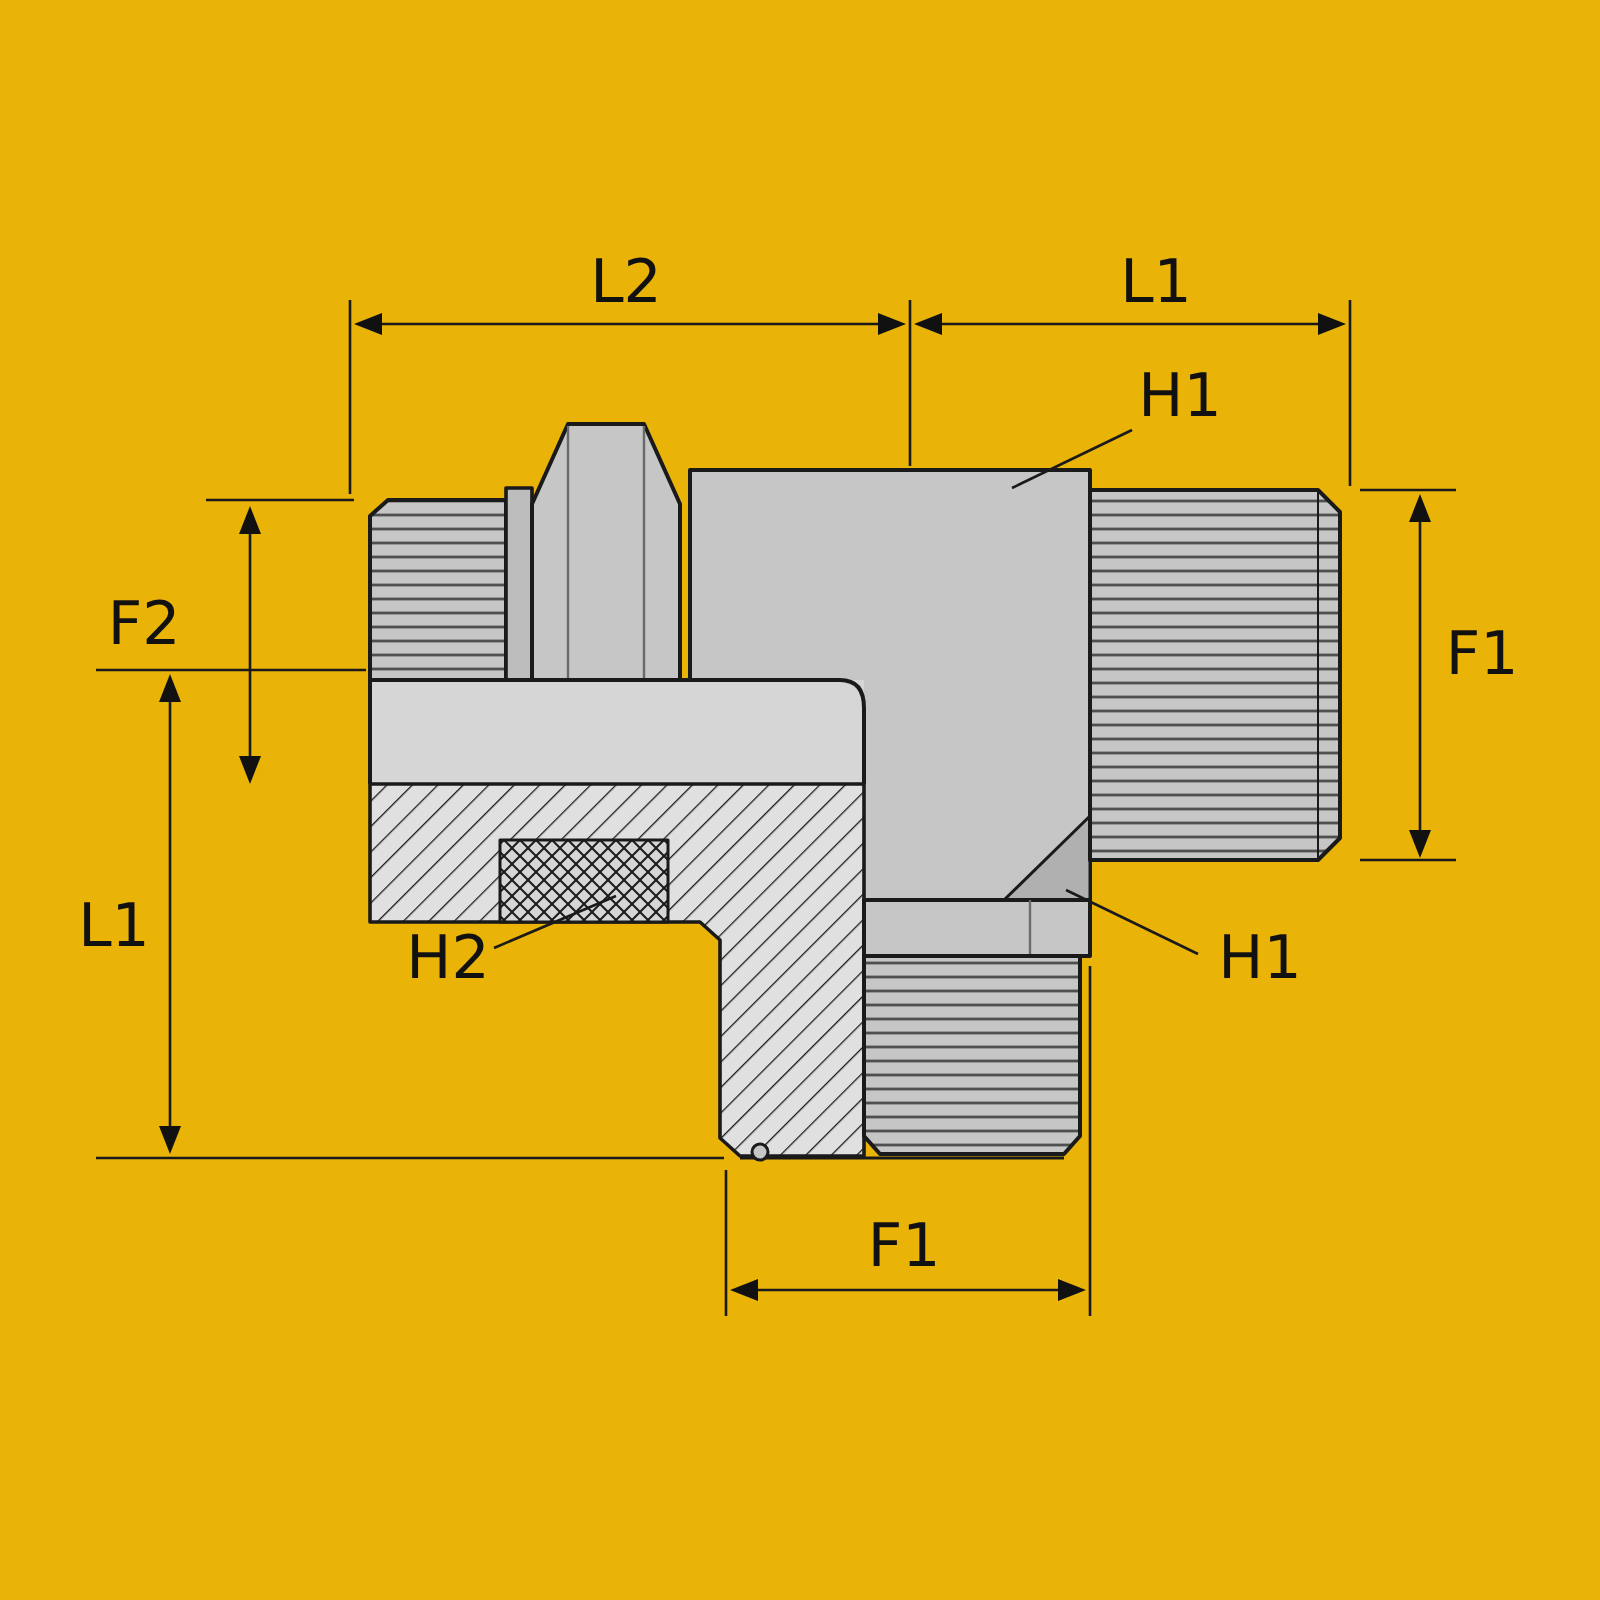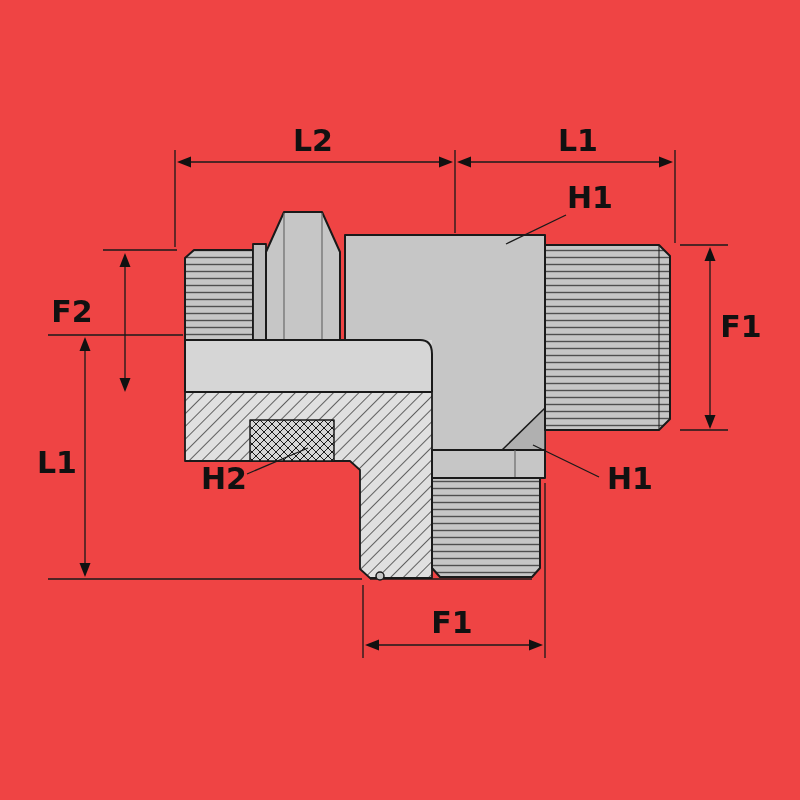--- a/index.html
+++ b/index.html
@@ -7,23 +7,22 @@
     padding: 0;
     width: 800px;
     height: 800px;
     background: #ffffff;
     font-family: "DejaVu Sans", sans-serif;
   }
   .canvas {
     position: relative;
     width: 800px;
     height: 800px;
-    background: #ef4444;
+    background: #eab308;
     overflow: hidden;
-    font-weight: bold;
   }
   svg { display: block; }
   text {
     font-family: "DejaVu Sans", "Liberation Sans", sans-serif;
     font-size: 30px;
     fill: #111111;
   }
 </style>
 </head>
 <body>

